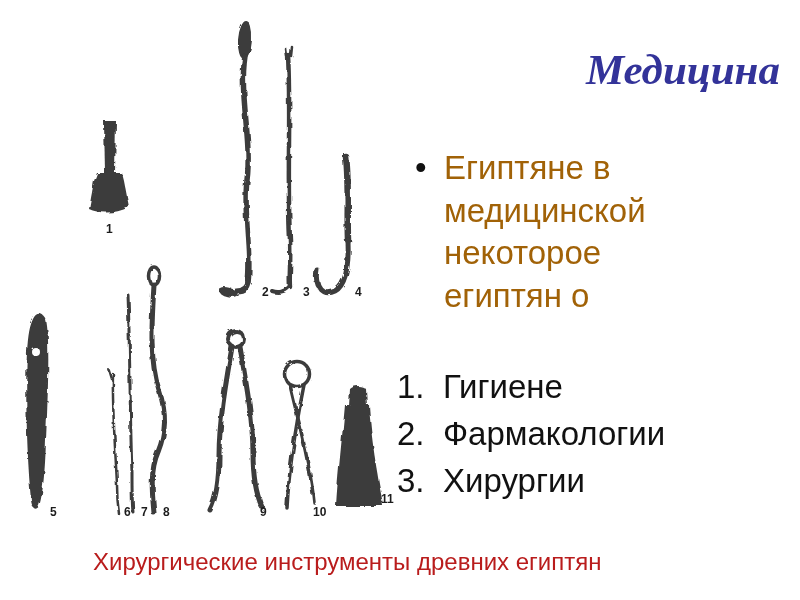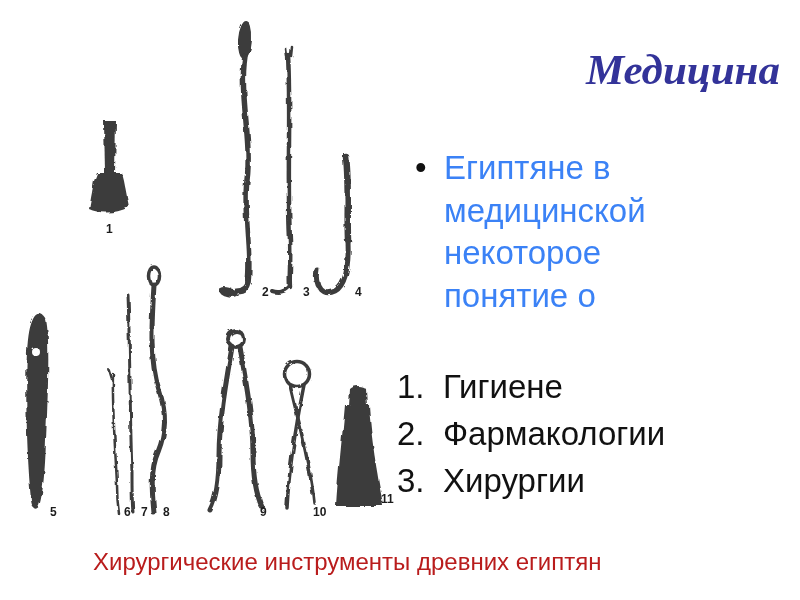--- a/index.html
+++ b/index.html
@@ -43,21 +43,21 @@
     left: 20px; top: 147px;
     display: flex;
     align-items: flex-start;
   }
   .bullet-marker {
     width: 29px;
     font-size: 33px;
     line-height: 42.5px;
     color: #111111;
   }
-  .bullet-lines { font-size: 33px; line-height: 42.5px; color: #3b82f6; }
+  .bullet-lines { font-size: 33px; line-height: 42.5px; color: #a16207; }
   .bullet-line { white-space: nowrap; }
   .num-list {
     position: absolute;
     left: 2px; top: 363px;
     font-size: 33px;
     color: #111111;
   }
   .num-row { display: flex; height: 47px; line-height: 47px; }
   .num-row .num { width: 46px; }
   .num-row .label { white-space: nowrap; }
@@ -171,21 +171,21 @@
 
   <div class="content">
     <h1 class="title">Медицина</h1>
 
     <div class="bullet-row">
       <span class="bullet-marker">•</span>
       <div class="bullet-lines">
         <div class="bullet-line">Египтяне в</div>
         <div class="bullet-line">медицинской</div>
         <div class="bullet-line">некоторое</div>
-        <div class="bullet-line">понятие о</div>
+        <div class="bullet-line">египтян о</div>
       </div>
     </div>
 
     <div class="num-list">
       <div class="num-row">
         <span class="num">1.</span>
         <span class="label">Гигиене</span>
       </div>
       <div class="num-row">
         <span class="num">2.</span>

